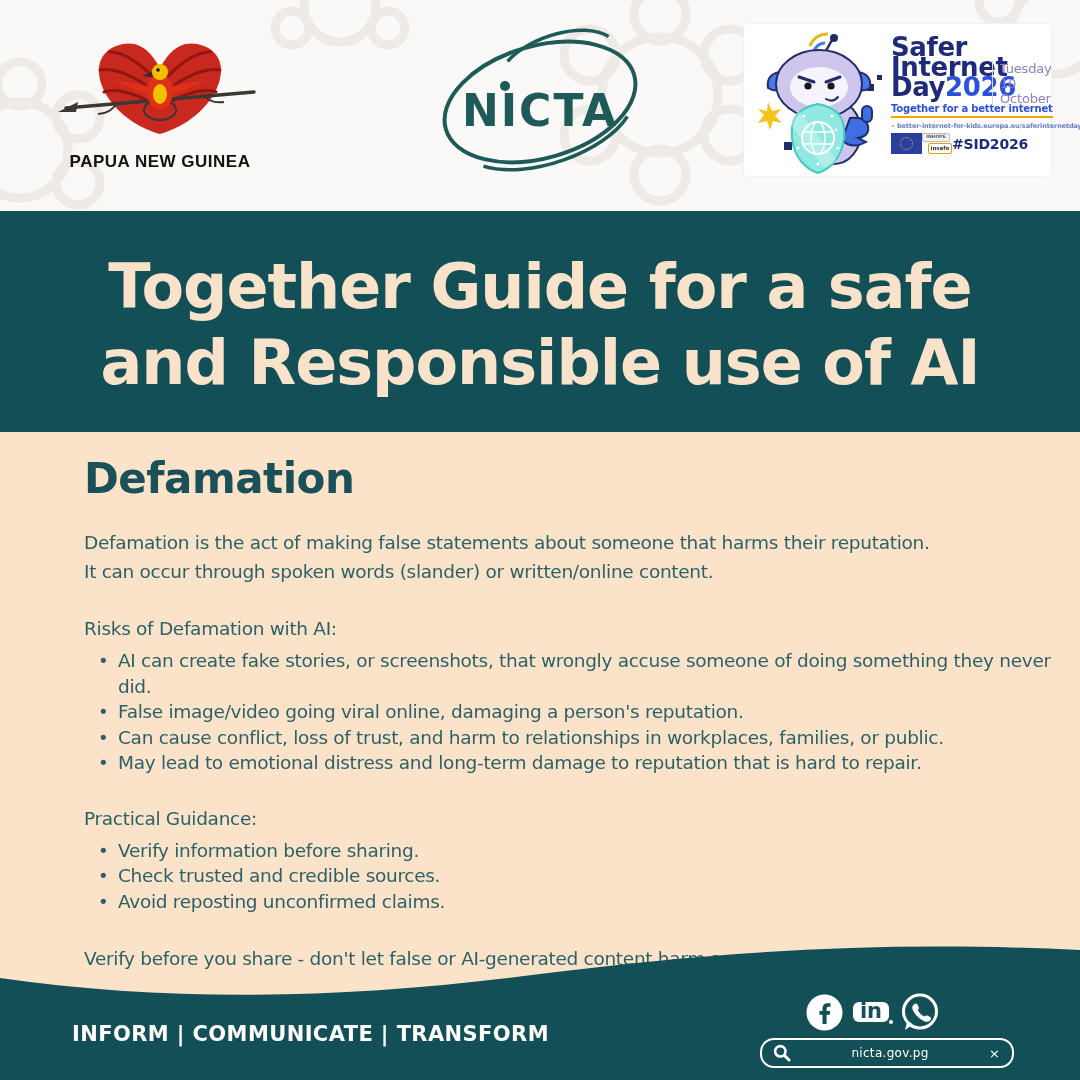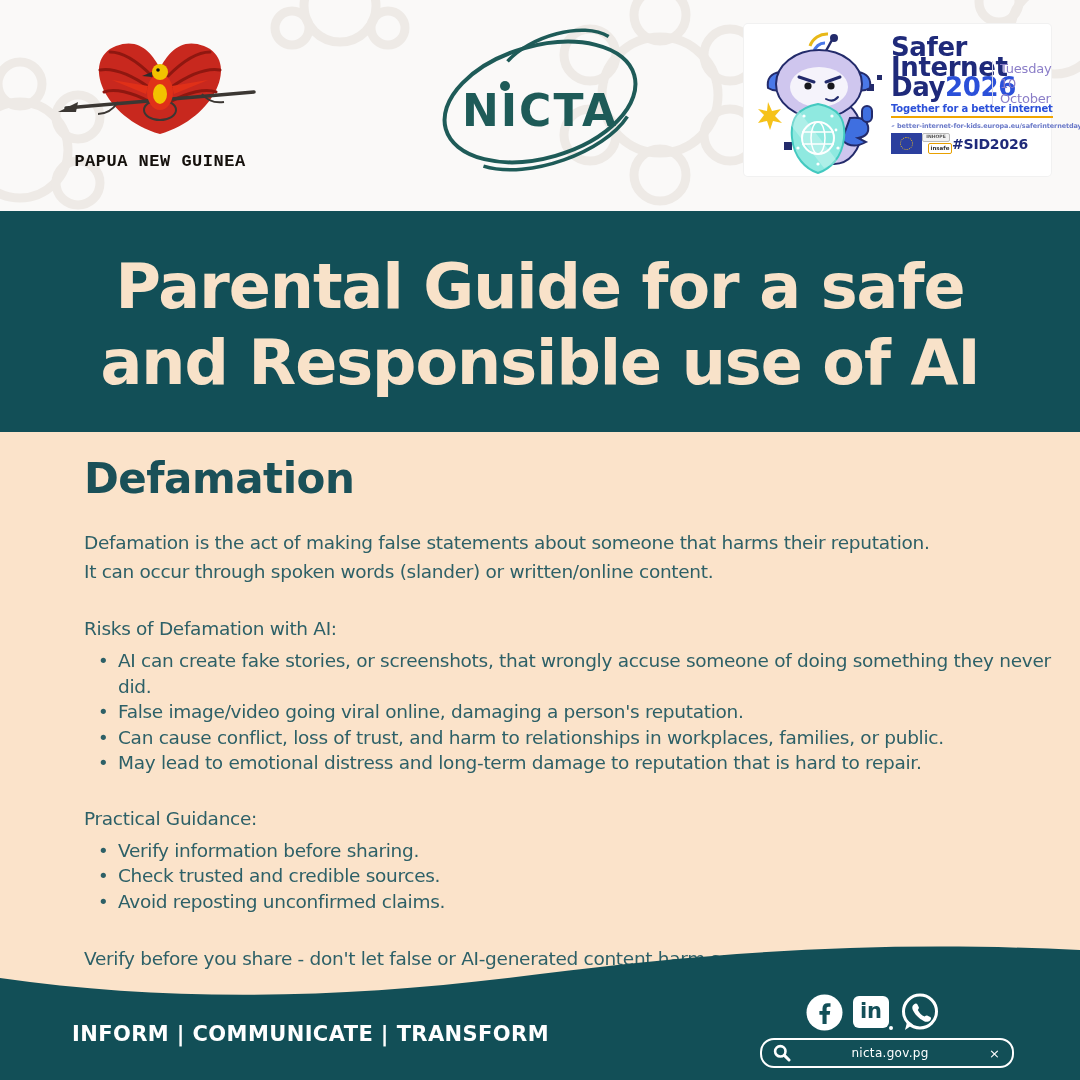--- a/index.html
+++ b/index.html
@@ -4,21 +4,21 @@
 <style>
   html,body{margin:0;padding:0;background:#888;}
   .canvas{position:relative;width:1080px;height:1080px;overflow:hidden;
           background:#FBE3CA;font-family:"DejaVu Sans","Liberation Sans",sans-serif;}
 
   
   .header{position:absolute;left:0;top:0;width:1080px;height:211px;background:#FAF9F8;}
   .pattern{position:absolute;left:0;top:0;}
 
   .png-emblem{position:absolute;left:52px;top:22px;width:216px;height:170px;text-align:center;}
-  .png-label{margin-top:2px;font-family:Liberation Mono, monospace;
+  .png-label{margin-top:2px;font-family:Liberation Sans, sans-serif;
              font-weight:bold;font-size:17px;letter-spacing:.5px;color:#15110d;}
 
   .nicta-logo{position:absolute;left:428px;top:28px;width:224px;height:152px;}
 
   
   .sid-card{position:absolute;left:744px;top:24px;width:307px;height:152px;background:#ffffff;
             border-radius:4px;box-shadow:0 0 0 1px #f1f1f1;}
   .sid-mascot{position:absolute;left:2px;top:2px;}
   .sid-col{position:absolute;left:147px;top:13px;width:155px;}
   .sid-title{font-weight:bold;font-size:26px;line-height:20px;color:#1F2A7A;letter-spacing:-.4px;}
@@ -56,21 +56,21 @@
   ul.bullets li{position:relative;padding-left:34px;line-height:25.5px;margin:0;}
   ul.bullets li::before{content:"•";position:absolute;left:14px;top:0;font-size:18px;}
   .closing{margin-top:32px;line-height:26px;}
 
   
   .wave{position:absolute;left:0;top:928px;}
   .slogan{position:absolute;left:72px;top:1022px;color:#ffffff;font-weight:bold;
           font-size:21px;letter-spacing:.4px;}
   .social{position:absolute;left:806px;top:991px;display:flex;align-items:center;gap:10px;}
   .social .icon{display:block;cursor:pointer;}
-  .linkedin-box{position:relative;width:36px;height:32px;background:#fff;border-radius:6px;
+  .linkedin-box{position:relative;width:36px;height:20px;background:#fff;border-radius:6px;
                 display:flex;align-items:center;justify-content:center;}
   .linkedin-in{font-size:21px;font-weight:bold;color:#134F58;line-height:36px;margin-top:-2px;}
   .linkedin-r{position:absolute;right:-4px;bottom:-2px;width:4px;height:4px;border-radius:50%;background:#fff;}
   .searchbar{position:absolute;left:760px;top:1038px;width:250px;height:26px;border:2px solid #ffffff;
              border-radius:14px;display:flex;align-items:center;color:#fff;cursor:pointer;}
   .search-glyph{margin-left:11px;display:block;}
   .search-text{flex:1;text-align:center;font-size:12px;letter-spacing:.3px;}
   .search-x{margin-right:12px;font-size:13px;line-height:13px;cursor:pointer;}
 </style>
 </head>
@@ -214,21 +214,21 @@
             <div class="chip-bottom">insafe</div>
           </div>
           <div class="sid-hashtag">#SID2026</div>
         </div>
       </div>
     </div>
   </div>
 
   <div class="banner">
     <div class="banner-inner">
-      <div class="banner-line">Parental Guide for a safe</div>
+      <div class="banner-line">Together Guide for a safe</div>
       <div class="banner-line">and Responsible use of AI</div>
     </div>
   </div>
 
   <div class="content">
     <h2>Defamation</h2>
 
     <div>
         <div class="intro-line">Defamation is the act of making false statements about someone that harms their reputation.</div>
         <div class="intro-line">It can occur through spoken words (slander) or written/online content.</div>

